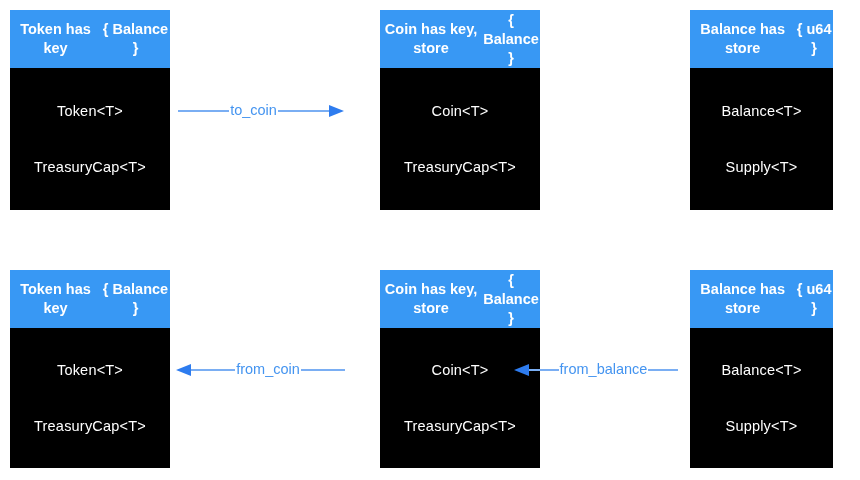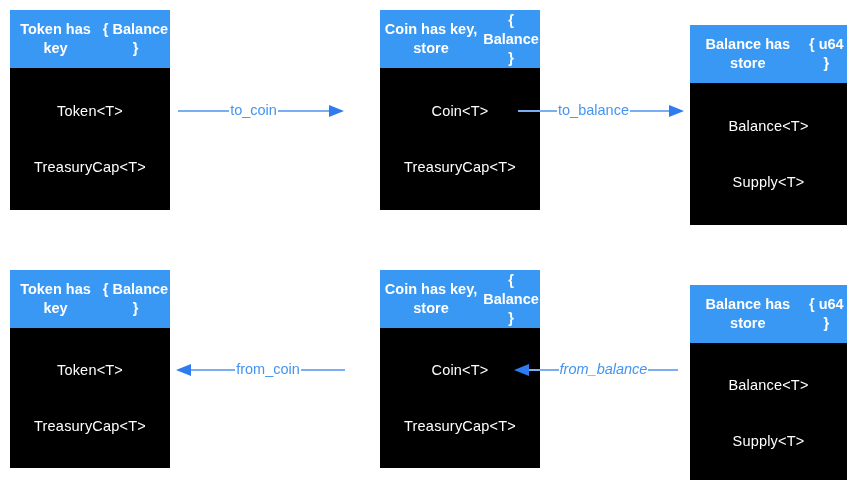--- a/index.html
+++ b/index.html
@@ -80,25 +80,25 @@
     border-bottom: 6px solid transparent;
   }
   .tri-right { border-left: 15px solid var(--arrow-head); }
   .tri-left  { border-right: 15px solid var(--arrow-head); }
 
   
   .r1 { top: 10px; height: 200px; }
   .r2 { top: 270px; height: 198px; }
   .c1 { left: 10px; }
   .c2 { left: 350px; margin-left: 30px; }
-  .c3 { left: 690px; width: 157px; margin-top: 15px; }
+  .c3 { left: 690px; width: 143px; }
   .a1 { left: 178px; top: 103px; width: 166px; }
   .a2 { left: 518px; top: 103px; width: 166px; }
   .a3 { left: 176px; top: 362px; width: 169px; }
-  .a4 { left: 514px; top: 362px; width: 164px; font-style: italic; }
+  .a4 { left: 514px; top: 362px; width: 164px; }
 </style>
 </head>
 <body>
 
 <div class="canvas">
 
   <div class="box r1 c1">
     <div class="box-header">
       <div>Token has key</div>
       <div>{ Balance }</div>
@@ -120,26 +120,20 @@
     <div class="box-header">
       <div>Coin has key, store</div>
       <div>{ Balance }</div>
     </div>
     <div class="box-body">
       <div>Coin&lt;T&gt;</div>
       <div>TreasuryCap&lt;T&gt;</div>
     </div>
   </div>
 
-  <div class="arrow a2">
-    <span class="seg"></span>
-    <span class="lbl">to_balance</span>
-    <span class="seg"></span>
-    <span class="tri tri-right"></span>
-  </div>
 
   <div class="box r1 c3">
     <div class="box-header">
       <div>Balance has store</div>
       <div>{ u64 }</div>
     </div>
     <div class="box-body">
       <div>Balance&lt;T&gt;</div>
       <div>Supply&lt;T&gt;</div>
     </div>

